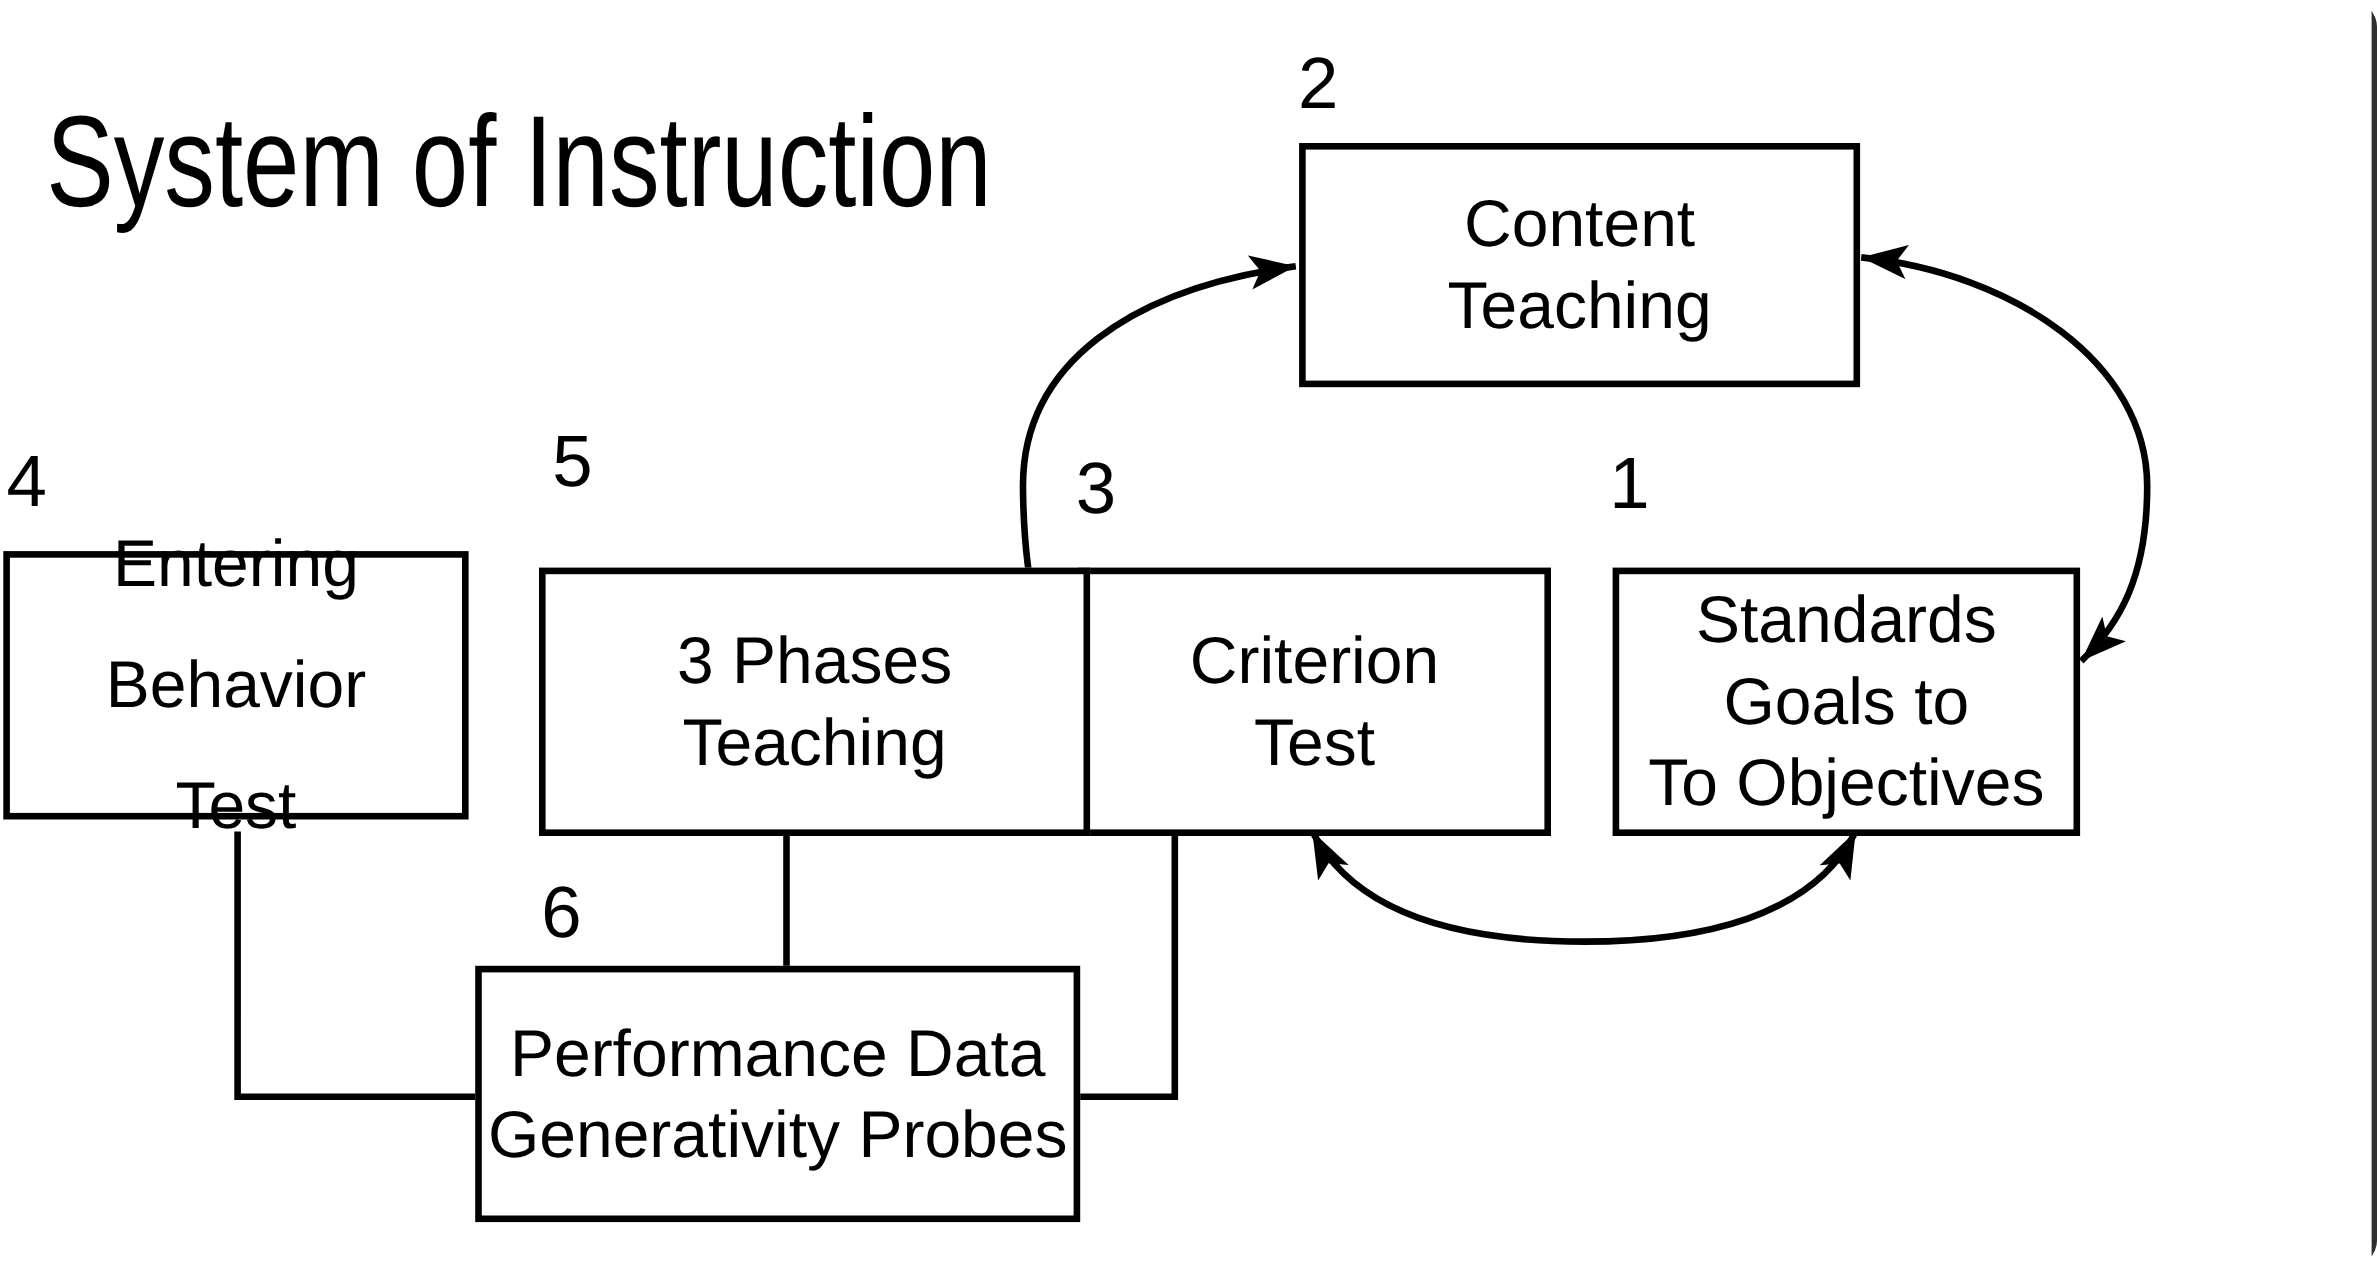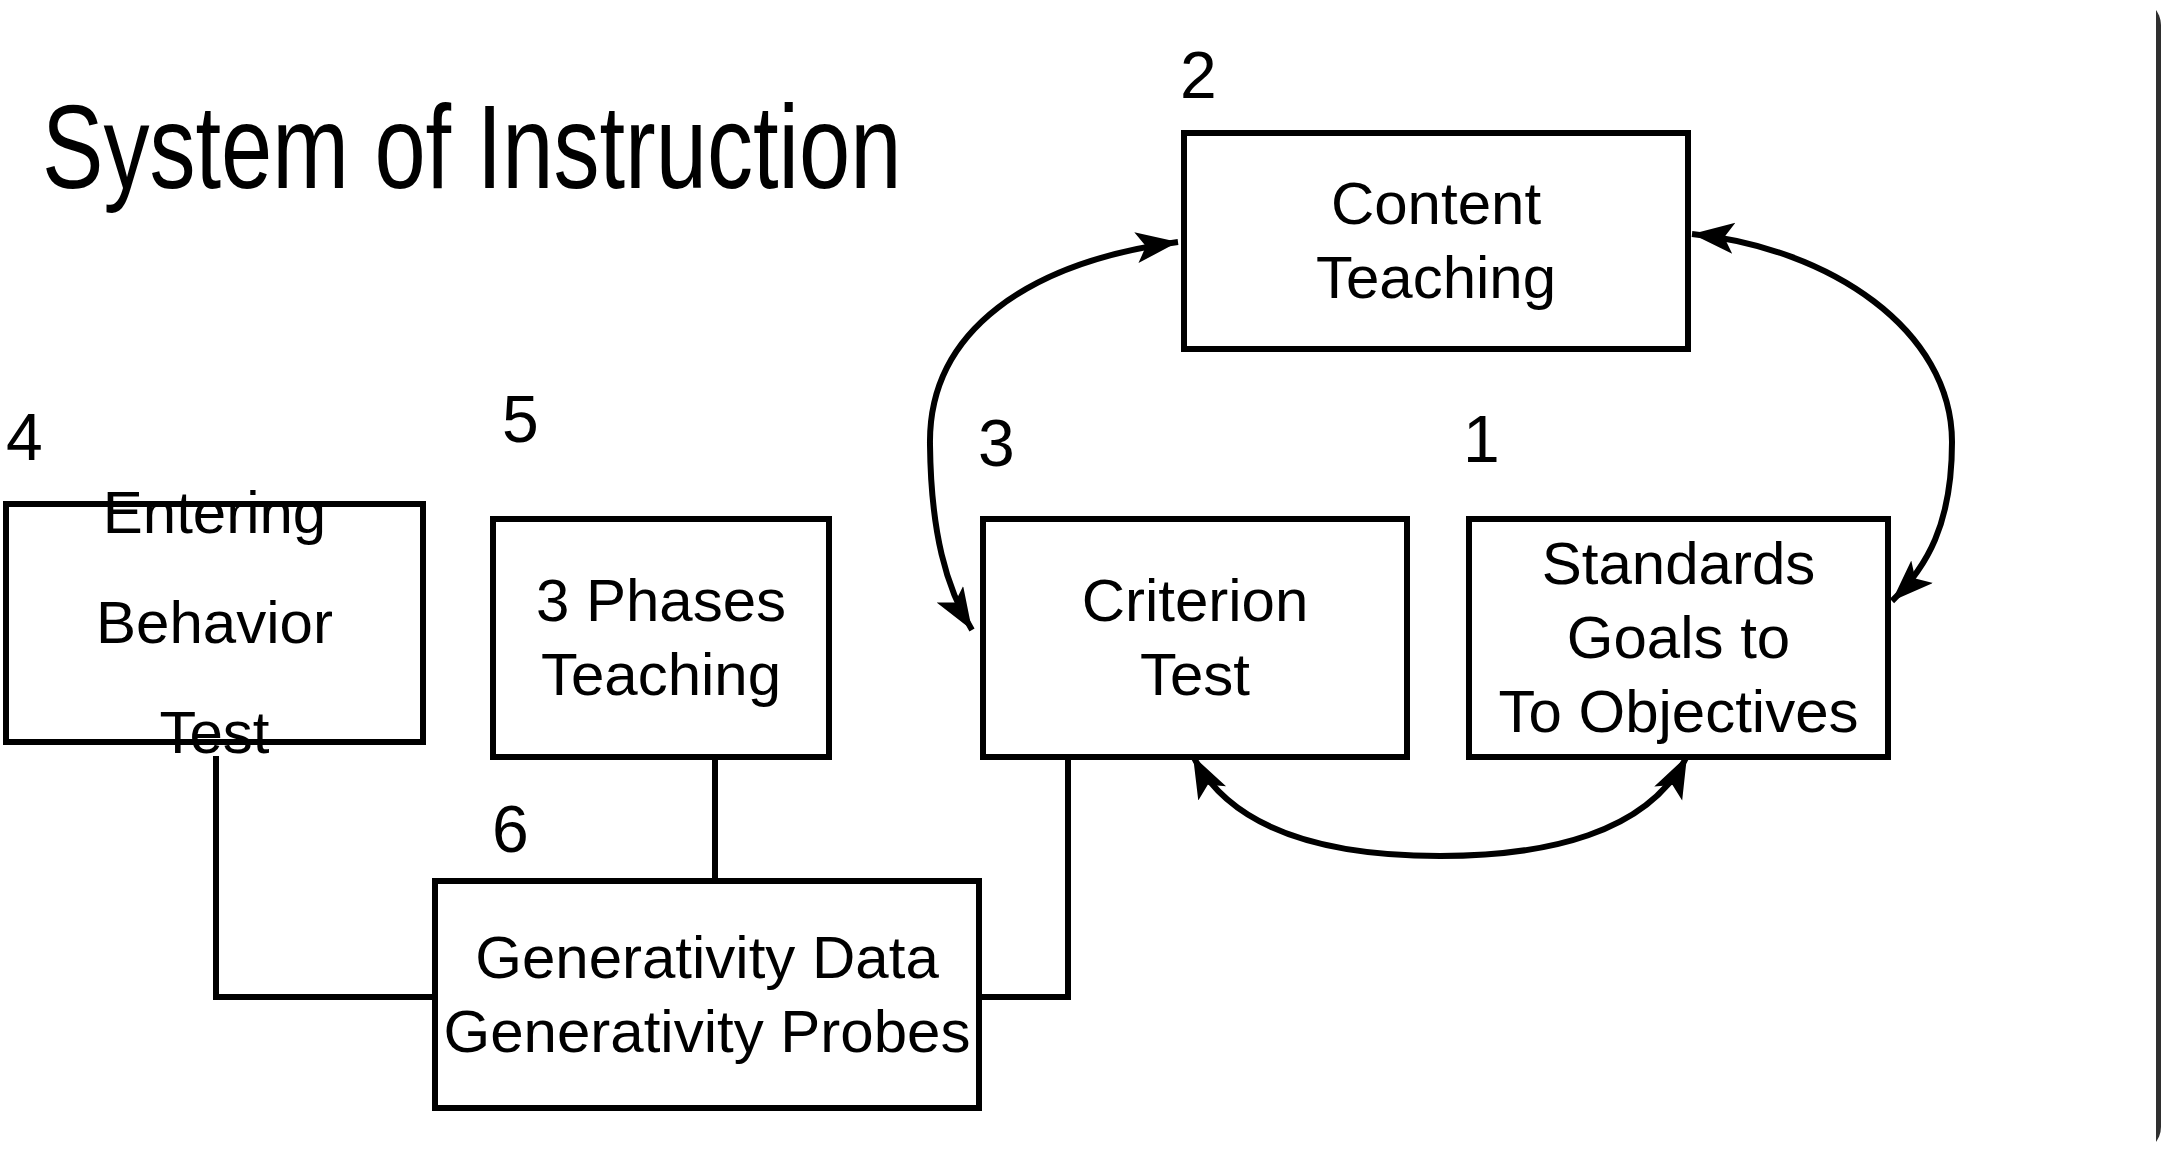--- a/index.html
+++ b/index.html
@@ -46,21 +46,21 @@
     font-size: 60px;
     line-height: 74px;
     color: #000000;
   }
   .dbox .ln { display: block; white-space: nowrap; }
 
   #box-content   { left: 1181px; top: 130px; width: 510px; height: 222px; }
   #box-goals     { left: 1466px; top: 516px; width: 425px; height: 244px; }
   #box-criterion { left:  980px; top: 516px; width: 430px; height: 244px; }
   #box-entering  { left:    3px; top: 501px; width: 423px; height: 244px; gap: 36px; }
-  #box-phases    { left:  490px; top: 516px; width: 342px; height: 244px; }
+  #box-phases    { left:  490px; top: 516px; width: 501px; height: 244px; }
   #box-perf      { left:  432px; top: 878px; width: 550px; height: 233px; }
 
   #lbl-2 { left: 1180px; top:  42px; }
   #lbl-1 { left: 1463px; top: 406px; }
   #lbl-3 { left:  978px; top: 410px; }
   #lbl-4 { left:    6px; top: 404px; }
   #lbl-5 { left:  502px; top: 386px; }
   #lbl-6 { left:  492px; top: 796px; }
 
   svg.wires {
@@ -136,19 +136,19 @@
     <span class="ln">Behavior</span>
     <span class="ln">Test</span>
   </div>
 
   <div class="dbox" id="box-phases">
     <span class="ln">3 Phases</span>
     <span class="ln">Teaching</span>
   </div>
 
   <div class="dbox" id="box-perf">
-    <span class="ln">Generativity Data</span>
+    <span class="ln">Performance Data</span>
     <span class="ln">Generativity Probes</span>
   </div>
 
   <div class="edge-bar" style="background: rgb(47, 47, 47);"></div>
 
 </div>
 
 </body></html>

